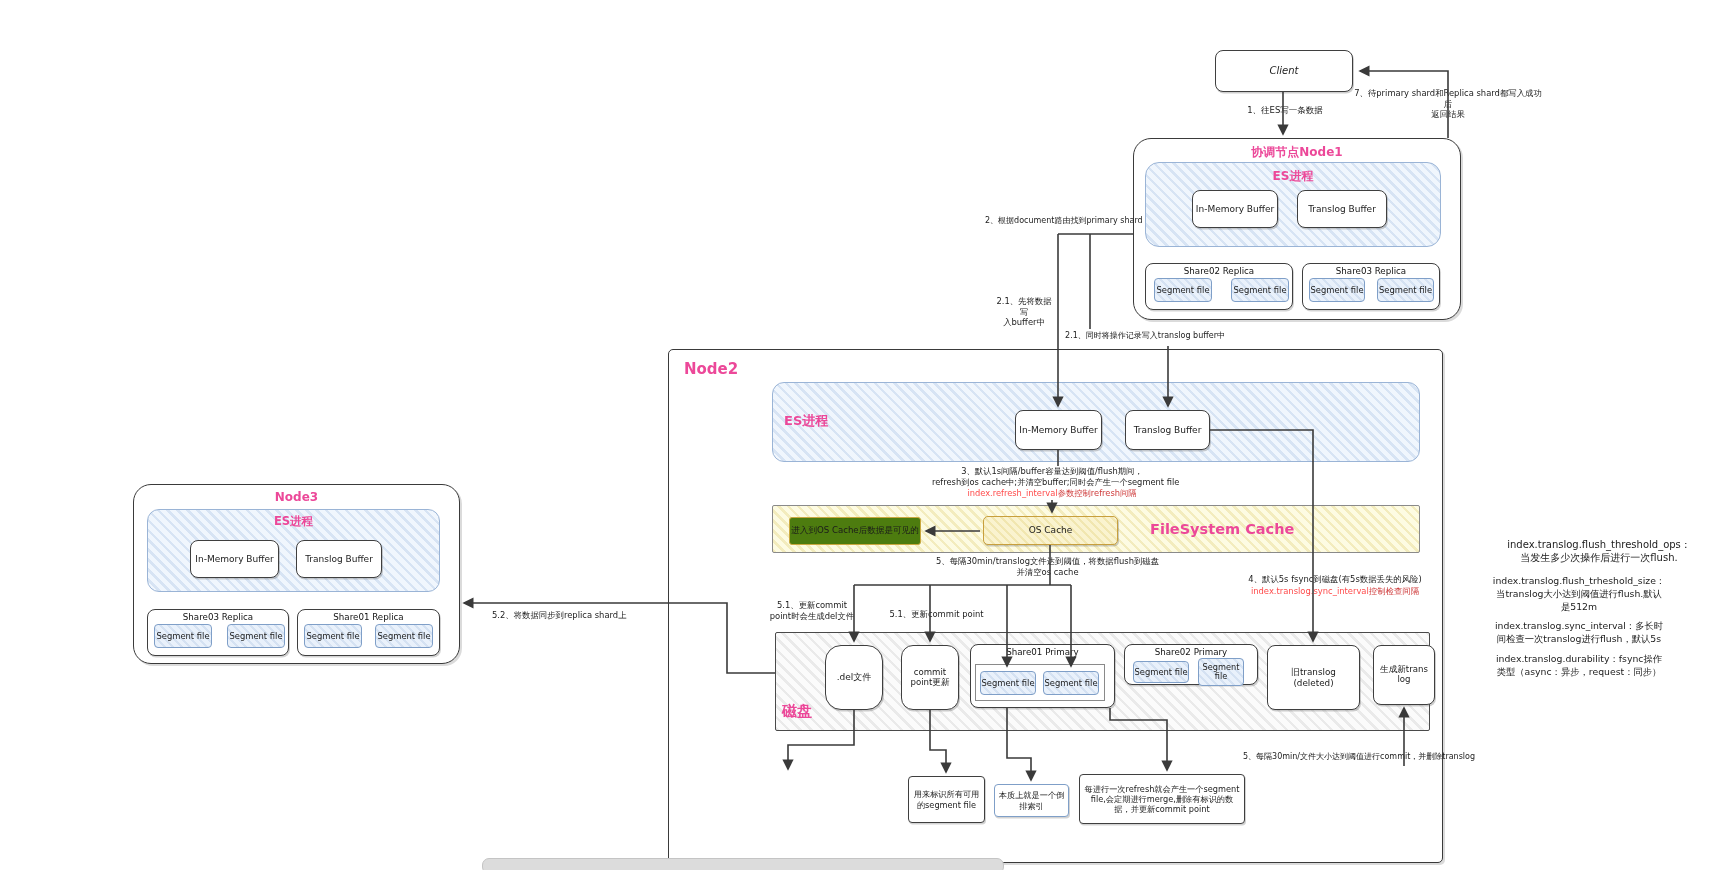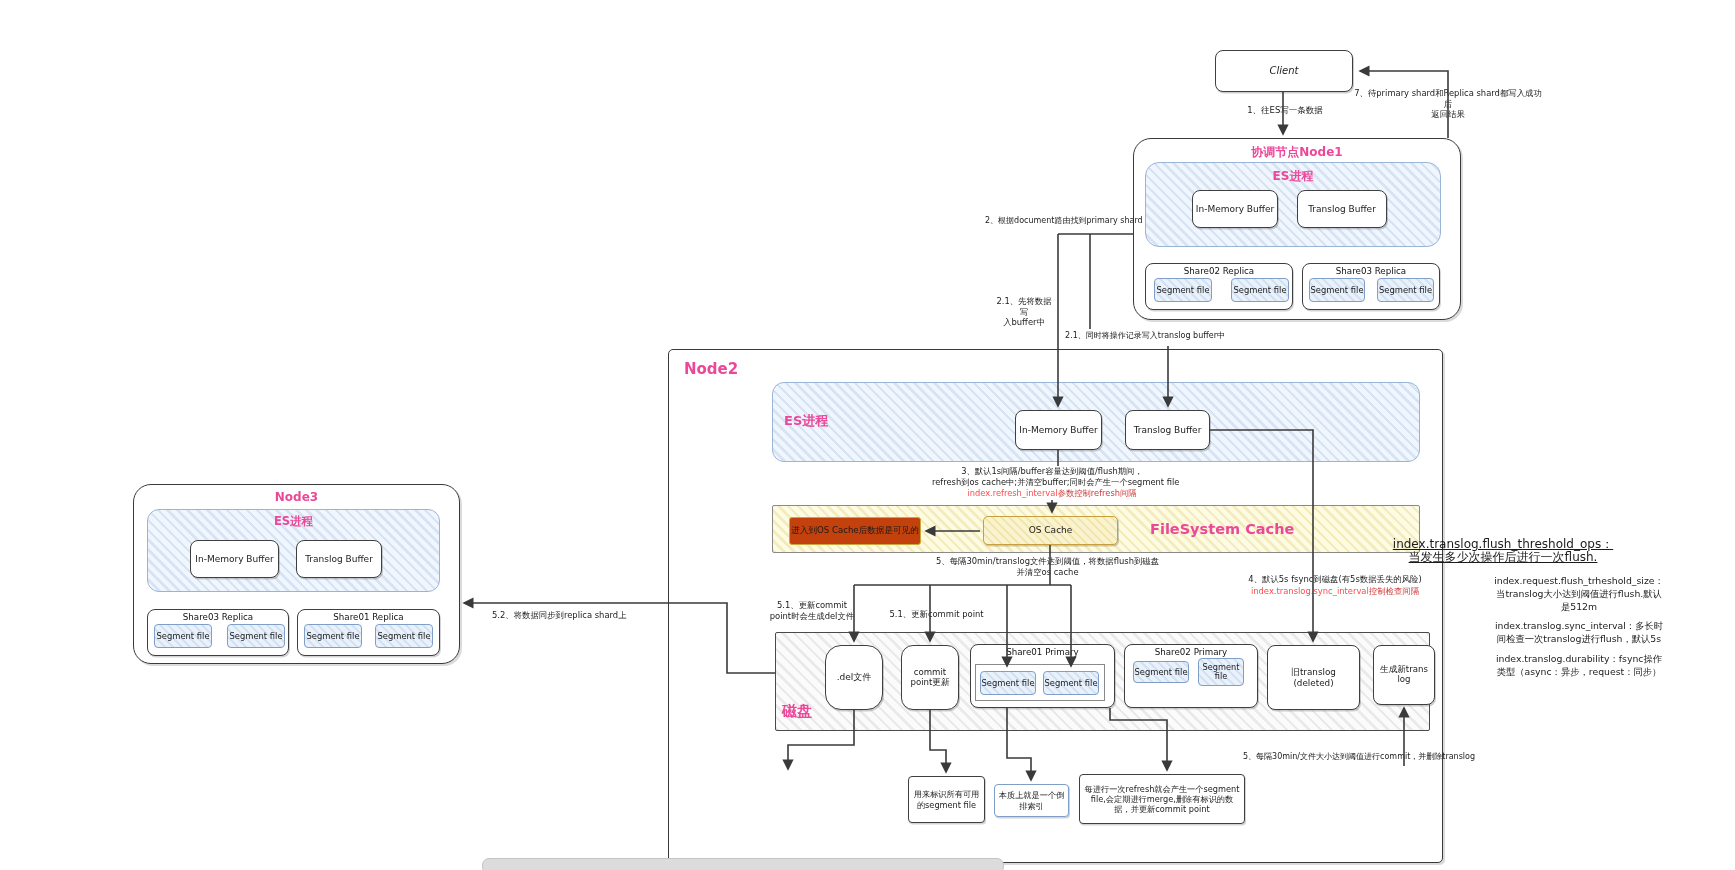--- a/index.html
+++ b/index.html
@@ -79,21 +79,21 @@
 
   <div class="title" style="left:684px;top:360px;font-size:15px;">Node2</div>
   <div class="title" style="left:784px;top:412px;font-size:13px;">ES进程</div>
   <div class="box" style="left:1015px;top:410px;width:87px;height:40px;border-radius:8px;">In-Memory Buffer</div>
   <div class="box" style="left:1125px;top:410px;width:85px;height:40px;border-radius:8px;">Translog Buffer</div>
 
   <div class="lbl nowrap" style="left:932px;top:466px;width:240px;font-size:8.3px;">3、默认1s间隔/buffer容量达到阈值/flush期间，</div>
   <div class="lbl nowrap" style="left:932px;top:477px;width:240px;font-size:8.3px;">refresh到os cache中;并清空buffer;同时会产生一个segment file</div>
   <div class="lbl nowrap" style="left:932px;top:488px;width:240px;font-size:8.3px;"><span class="red1">index.refresh_interval</span><span class="red2">参数控制refresh间隔</span></div>
 
-  <div class="box" style="left:789px;top:517px;width:132px;height:28px;border:1.3px solid #c9a83f;background:#c2410c;border-radius:3px;font-size:8.6px;box-shadow:none;">进入到OS Cache后数据是可见的</div>
+  <div class="box" style="left:789px;top:517px;width:132px;height:28px;border:1.3px solid #c9a83f;background:#4d7c0f;border-radius:3px;font-size:8.6px;box-shadow:none;">进入到OS Cache后数据是可见的</div>
   <div class="box" style="left:983px;top:516px;width:135px;height:29px;border:1.4px solid #c89f3d;background:#faf3cf repeating-linear-gradient(45deg,rgba(214,192,84,.25) 0 2px,transparent 2px 6px);border-radius:5px;">OS Cache</div>
   <div class="title" style="left:1150px;top:521px;font-size:14.5px;">FileSystem Cache</div>
 
   <div class="lbl" style="left:930px;top:556px;width:235px;font-size:8.4px;">5、每隔30min/translog文件达到阈值，将数据flush到磁盘
 并清空os cache</div>
   <div class="lbl nowrap" style="left:1225px;top:574px;width:220px;font-size:8.4px;">4、默认5s fsync到磁盘(有5s数据丢失的风险)</div>
   <div class="lbl nowrap" style="left:1225px;top:586px;width:220px;font-size:8.4px;"><span class="red1">index.translog.sync_interval</span><span class="red2">控制检查间隔</span></div>
   <div class="lbl" style="left:766px;top:600px;width:92px;font-size:8.4px;">5.1、更新commit
 point时会生成del文件</div>
   <div class="lbl nowrap" style="left:884px;top:609px;width:105px;font-size:8.4px;">5.1、更新commit point</div>
@@ -102,21 +102,21 @@
   <div class="box" style="left:825px;top:645px;width:58px;height:65px;border-radius:16px;">.del文件</div>
   <div class="box" style="left:901px;top:645px;width:58px;height:65px;border-radius:12px;font-size:8.6px;">commit
 point更新</div>
 
   <div class="shard" style="left:970px;top:644px;width:145px;height:64px;">
     <div class="shard-title">Share01 Primary</div>
     <div class="abs" style="left:4px;top:19px;width:130px;height:37px;border:1px solid #8a8a8a;background:#fff;"></div>
     <div class="seg" style="left:9px;top:26px;width:56px;height:24px;">Segment file</div>
     <div class="seg" style="left:72px;top:26px;width:56px;height:24px;">Segment file</div>
   </div>
-  <div class="shard" style="left:1124px;top:644px;width:134px;height:64px;padding-left:25px;">
+  <div class="shard" style="left:1124px;top:644px;width:134px;height:41px;padding-left:25px;">
     <div class="shard-title">Share02 Primary</div>
     <div class="seg" style="left:8px;top:16px;width:56px;height:22px;">Segment file</div>
     <div class="seg" style="left:73px;top:13px;width:46px;height:28px;font-size:8.2px;">Segment file</div>
   </div>
 
   <div class="box" style="left:1267px;top:645px;width:93px;height:65px;border-radius:8px;font-size:8.8px;">旧translog
 (deleted)</div>
   <div class="box" style="left:1373px;top:645px;width:62px;height:60px;border-radius:8px;font-size:8.6px;">生成新trans
 log</div>
 
@@ -137,23 +137,23 @@
     <div class="seg" style="left:79px;top:14px;width:58px;height:24px;">Segment file</div>
   </div>
   <div class="shard" style="left:297px;top:609px;width:143px;height:47px;">
     <div class="shard-title">Share01 Replica</div>
     <div class="seg" style="left:6px;top:14px;width:58px;height:24px;">Segment file</div>
     <div class="seg" style="left:77px;top:14px;width:58px;height:24px;">Segment file</div>
   </div>
 
   <div class="lbl nowrap" style="left:492px;top:610px;width:132px;font-size:8.4px;">5.2、将数据同步到replica shard上</div>
 
-  <div class="lbl" style="left:1372px;top:538px;width:262px;font-size:12px;line-height:13px;text-decoration:underline;">index.translog.flush_threshold_ops：
+  <div class="lbl" style="left:1468px;top:538px;width:262px;font-size:10px;line-height:13px;">index.translog.flush_threshold_ops：
 当发生多少次操作后进行一次flush.</div>
-  <div class="lbl" style="left:1448px;top:574px;width:262px;font-size:9.3px;line-height:13px;">index.request.flush_trheshold_size：
+  <div class="lbl" style="left:1448px;top:574px;width:262px;font-size:9.3px;line-height:13px;">index.translog.flush_trheshold_size：
 当translog大小达到阈值进行flush.默认
 是512m</div>
   <div class="lbl" style="left:1448px;top:619px;width:262px;font-size:9.3px;line-height:13px;">index.translog.sync_interval：多长时
 间检查一次translog进行flush，默认5s</div>
   <div class="lbl" style="left:1448px;top:652px;width:262px;font-size:9.3px;line-height:13px;">index.translog.durability：fsync操作
 类型（async：异步，request：同步）</div>
 
   <div class="graybar" style="left:482px;top:858px;width:520px;height:14px;"></div>
 
   <svg class="wires" width="1735" height="870" viewBox="0 0 1735 870">

